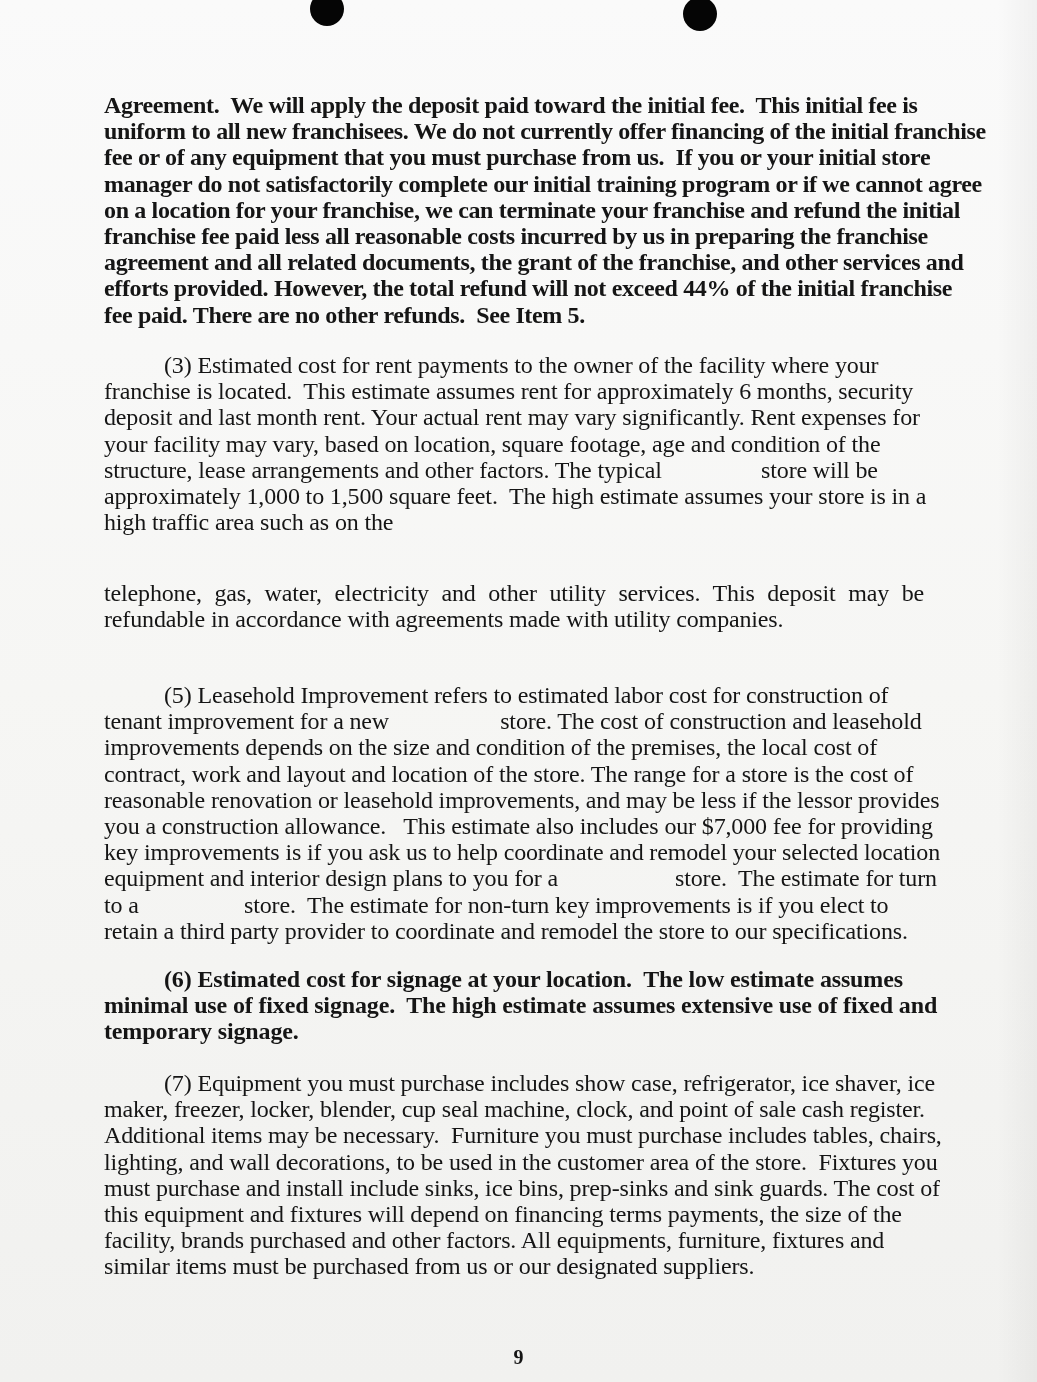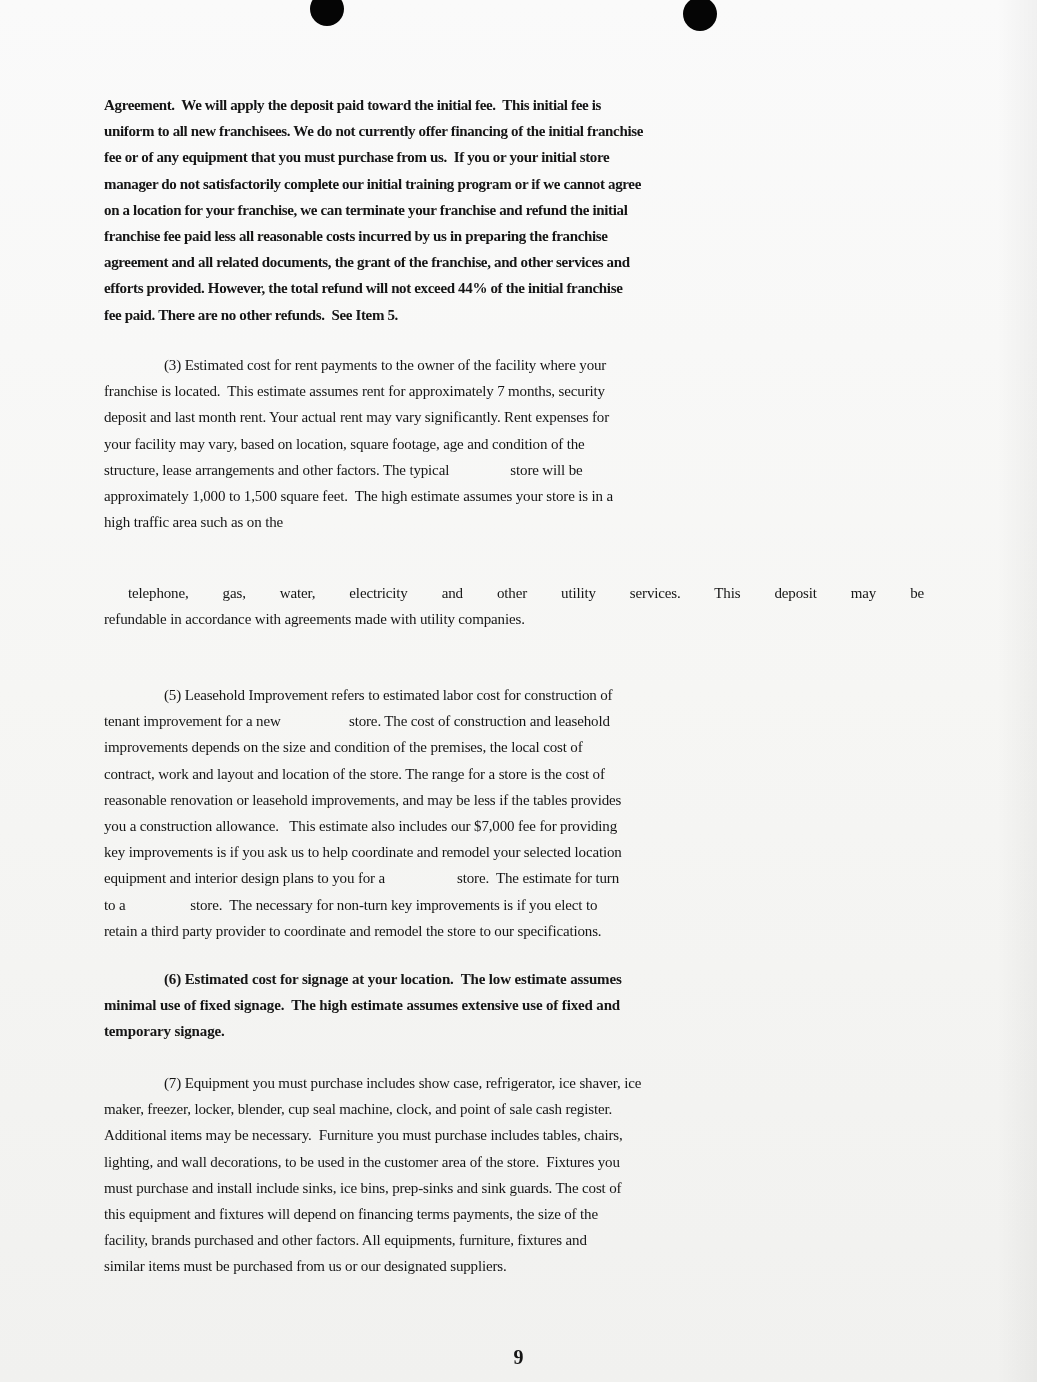--- a/index.html
+++ b/index.html
@@ -19,21 +19,21 @@
     background: linear-gradient(90deg, rgba(0,0,0,0) 0%, rgba(0,0,0,0.04) 100%);
   }
   .hole {
     position: absolute; width: 34px; height: 34px; border-radius: 50%;
     background: #050505;
   }
   .hole.left { left: 310px; top: -8px; }
   .hole.right { left: 683px; top: -3px; }
   .text-block {
     position: absolute; left: 104px; width: 820px;
-    font-size: 15px; line-height: 26.2px;
+    font-size: 24px; line-height: 26.2px;
     letter-spacing: -0.15px;
   }
   .p1 { top: 92px; font-weight: bold; letter-spacing: -0.35px; }
   .p3 { top: 352px; }
   .p4 { top: 580px; text-align: justify; text-align-last: left; }
   .p5 { top: 682px; }
   .p6 { top: 966px; font-weight: bold; }
   .p7 { top: 1070px; }
   .line { display: block; white-space: pre; }
   .indent { padding-left: 60px; }
@@ -57,43 +57,43 @@
     <span class="line">manager do not satisfactorily complete our initial training program or if we cannot agree</span>
     <span class="line">on a location for your franchise, we can terminate your franchise and refund the initial</span>
     <span class="line">franchise fee paid less all reasonable costs incurred by us in preparing the franchise</span>
     <span class="line">agreement and all related documents, the grant of the franchise, and other services and</span>
     <span class="line">efforts provided. However, the total refund will not exceed 44% of the initial franchise</span>
     <span class="line">fee paid. There are no other refunds.  See Item 5.</span>
   </div>
 
   <div class="text-block p3">
     <span class="line indent">(3) Estimated cost for rent payments to the owner of the facility where your</span>
-    <span class="line">franchise is located.  This estimate assumes rent for approximately 7 months, security</span>
+    <span class="line">franchise is located.  This estimate assumes rent for approximately 6 months, security</span>
     <span class="line">deposit and last month rent. Your actual rent may vary significantly. Rent expenses for</span>
     <span class="line">your facility may vary, based on location, square footage, age and condition of the</span>
     <span class="line">structure, lease arrangements and other factors. The typical                 store will be</span>
     <span class="line">approximately 1,000 to 1,500 square feet.  The high estimate assumes your store is in a</span>
     <span class="line">high traffic area such as on the</span>
   </div>
 
   <div class="text-block p4">
-    <span class="line" style="white-space:normal;text-align:justify;text-align-last:justify;margin-left:24px;">telephone, gas, water, electricity and other utility services. This deposit may be</span>
+    <span class="line" style="white-space:normal;text-align:justify;text-align-last:justify;">telephone, gas, water, electricity and other utility services. This deposit may be</span>
     <span class="line">refundable in accordance with agreements made with utility companies.</span>
   </div>
 
   <div class="text-block p5">
     <span class="line indent">(5) Leasehold Improvement refers to estimated labor cost for construction of</span>
     <span class="line">tenant improvement for a new                   store. The cost of construction and leasehold</span>
     <span class="line">improvements depends on the size and condition of the premises, the local cost of</span>
     <span class="line">contract, work and layout and location of the store. The range for a store is the cost of</span>
-    <span class="line">reasonable renovation or leasehold improvements, and may be less if the tables provides</span>
+    <span class="line">reasonable renovation or leasehold improvements, and may be less if the lessor provides</span>
     <span class="line">you a construction allowance.   This estimate also includes our $7,000 fee for providing</span>
     <span class="line">key improvements is if you ask us to help coordinate and remodel your selected location</span>
     <span class="line">equipment and interior design plans to you for a                    store.  The estimate for turn</span>
-    <span class="line">to a                  store.  The necessary for non-turn key improvements is if you elect to</span>
+    <span class="line">to a                  store.  The estimate for non-turn key improvements is if you elect to</span>
     <span class="line">retain a third party provider to coordinate and remodel the store to our specifications.</span>
   </div>
 
   <div class="text-block p6">
     <span class="line indent">(6) Estimated cost for signage at your location.  The low estimate assumes</span>
     <span class="line">minimal use of fixed signage.  The high estimate assumes extensive use of fixed and</span>
     <span class="line">temporary signage.</span>
   </div>
 
   <div class="text-block p7">

